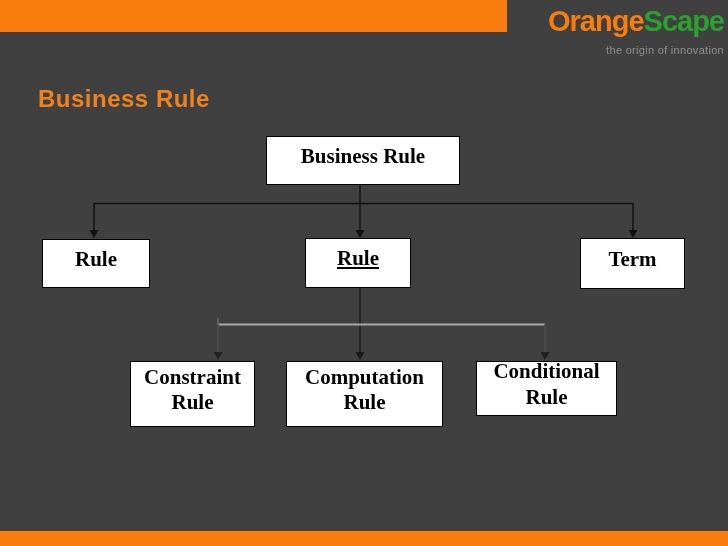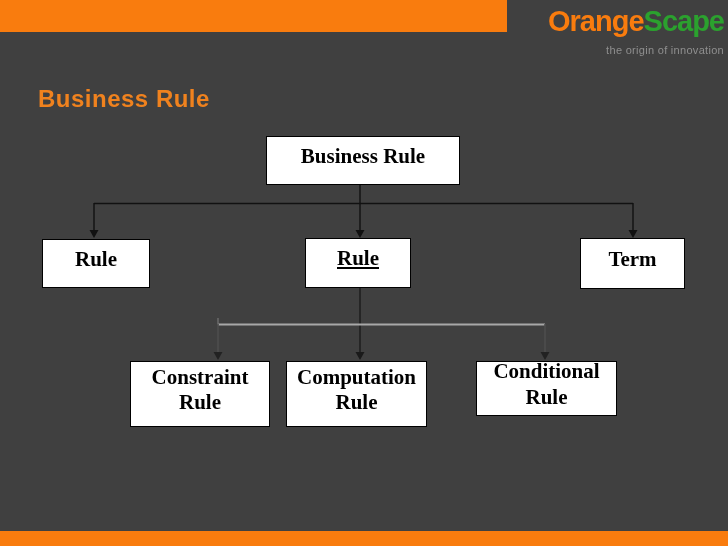--- a/index.html
+++ b/index.html
@@ -73,22 +73,22 @@
     font-family: "Liberation Serif", serif;
     font-weight: bold;
     font-size: 21px;
     line-height: 1.2;
     color: #000000;
   }
   #node-root        { left: 266px; top: 136px; width: 194px; height: 49px; }
   #node-fact        { left:  42px; top: 239px; width: 108px; height: 49px; }
   #node-rule        { left: 305px; top: 238px; width: 106px; height: 50px; text-decoration: underline; }
   #node-term        { left: 580px; top: 238px; width: 105px; height: 51px; }
-  #node-constraint  { left: 130px; top: 361px; width: 140px; height: 66px; }
-  #node-computation { left: 286px; top: 361px; width: 141px; height: 66px; }
+  #node-constraint  { left: 130px; top: 361px; width: 125px; height: 66px; }
+  #node-computation { left: 286px; top: 361px; width: 157px; height: 66px; }
   #node-conditional { left: 476px; top: 361px; width: 141px; height: 55px; }
 
   .connectors {
     position: absolute;
     left: 0; top: 0;
     width: 728px; height: 546px;
     pointer-events: none;
   }
 </style>
 </head>

